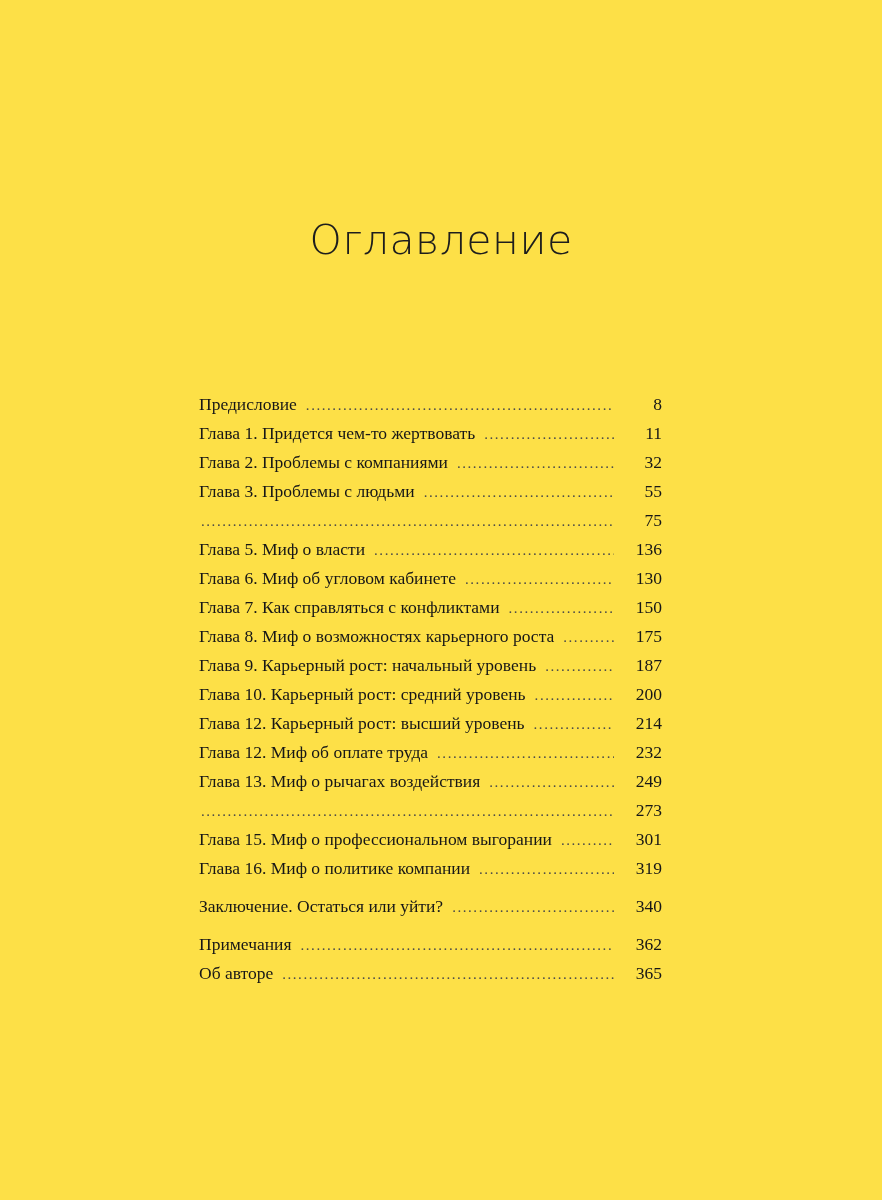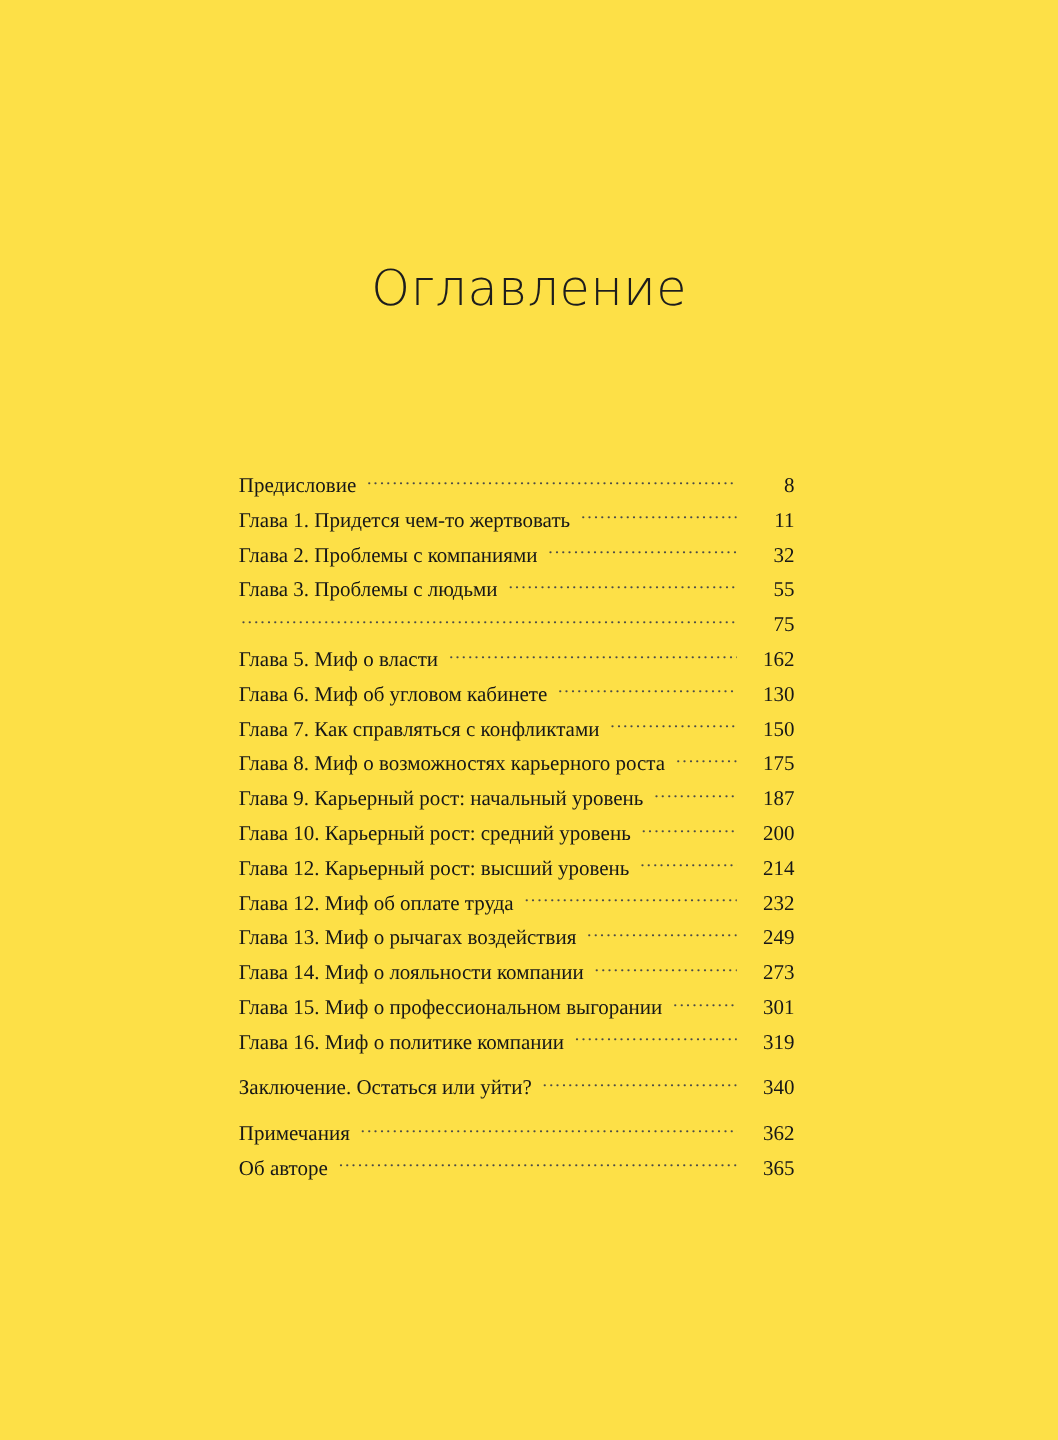--- a/index.html
+++ b/index.html
@@ -32,21 +32,21 @@
 
   .toc-list {
     position: absolute;
     left: 199px;
     top: 390px;
     width: 463px;
   }
 
   .toc-entry {
     display: flex;
-    align-items: center;
+    align-items: flex-end;
     font-family: "Liberation Serif", "DejaVu Serif", serif;
     font-size: 17.5px;
     color: #171717;
     height: 29px;
     line-height: 29px;
     white-space: nowrap;
   }
   .toc-entry.gap-before {
     margin-top: 9px;
   }
@@ -111,21 +111,21 @@
         <span class="leader"></span>
         <span class="entry-page">55</span>
       </div>
       <div class="toc-entry">
         <span class="leader"></span>
         <span class="entry-page">75</span>
       </div>
       <div class="toc-entry">
         <span class="entry-label">Глава 5. Миф о власти</span>
         <span class="leader"></span>
-        <span class="entry-page">162</span>
+        <span class="entry-page">136</span>
       </div>
       <div class="toc-entry">
         <span class="entry-label">Глава 6. Миф об угловом кабинете</span>
         <span class="leader"></span>
         <span class="entry-page">130</span>
       </div>
       <div class="toc-entry">
         <span class="entry-label">Глава 7. Как справляться с конфликтами</span>
         <span class="leader"></span>
         <span class="entry-page">150</span>
@@ -154,21 +154,20 @@
         <span class="entry-label">Глава 12. Миф об оплате труда</span>
         <span class="leader"></span>
         <span class="entry-page">232</span>
       </div>
       <div class="toc-entry">
         <span class="entry-label">Глава 13. Миф о рычагах воздействия</span>
         <span class="leader"></span>
         <span class="entry-page">249</span>
       </div>
       <div class="toc-entry">
-        <span class="entry-label">Глава 14. Миф о лояльности компании</span>
         <span class="leader"></span>
         <span class="entry-page">273</span>
       </div>
       <div class="toc-entry">
         <span class="entry-label">Глава 15. Миф о профессиональном выгорании</span>
         <span class="leader"></span>
         <span class="entry-page">301</span>
       </div>
       <div class="toc-entry">
         <span class="entry-label">Глава 16. Миф о политике компании</span>

